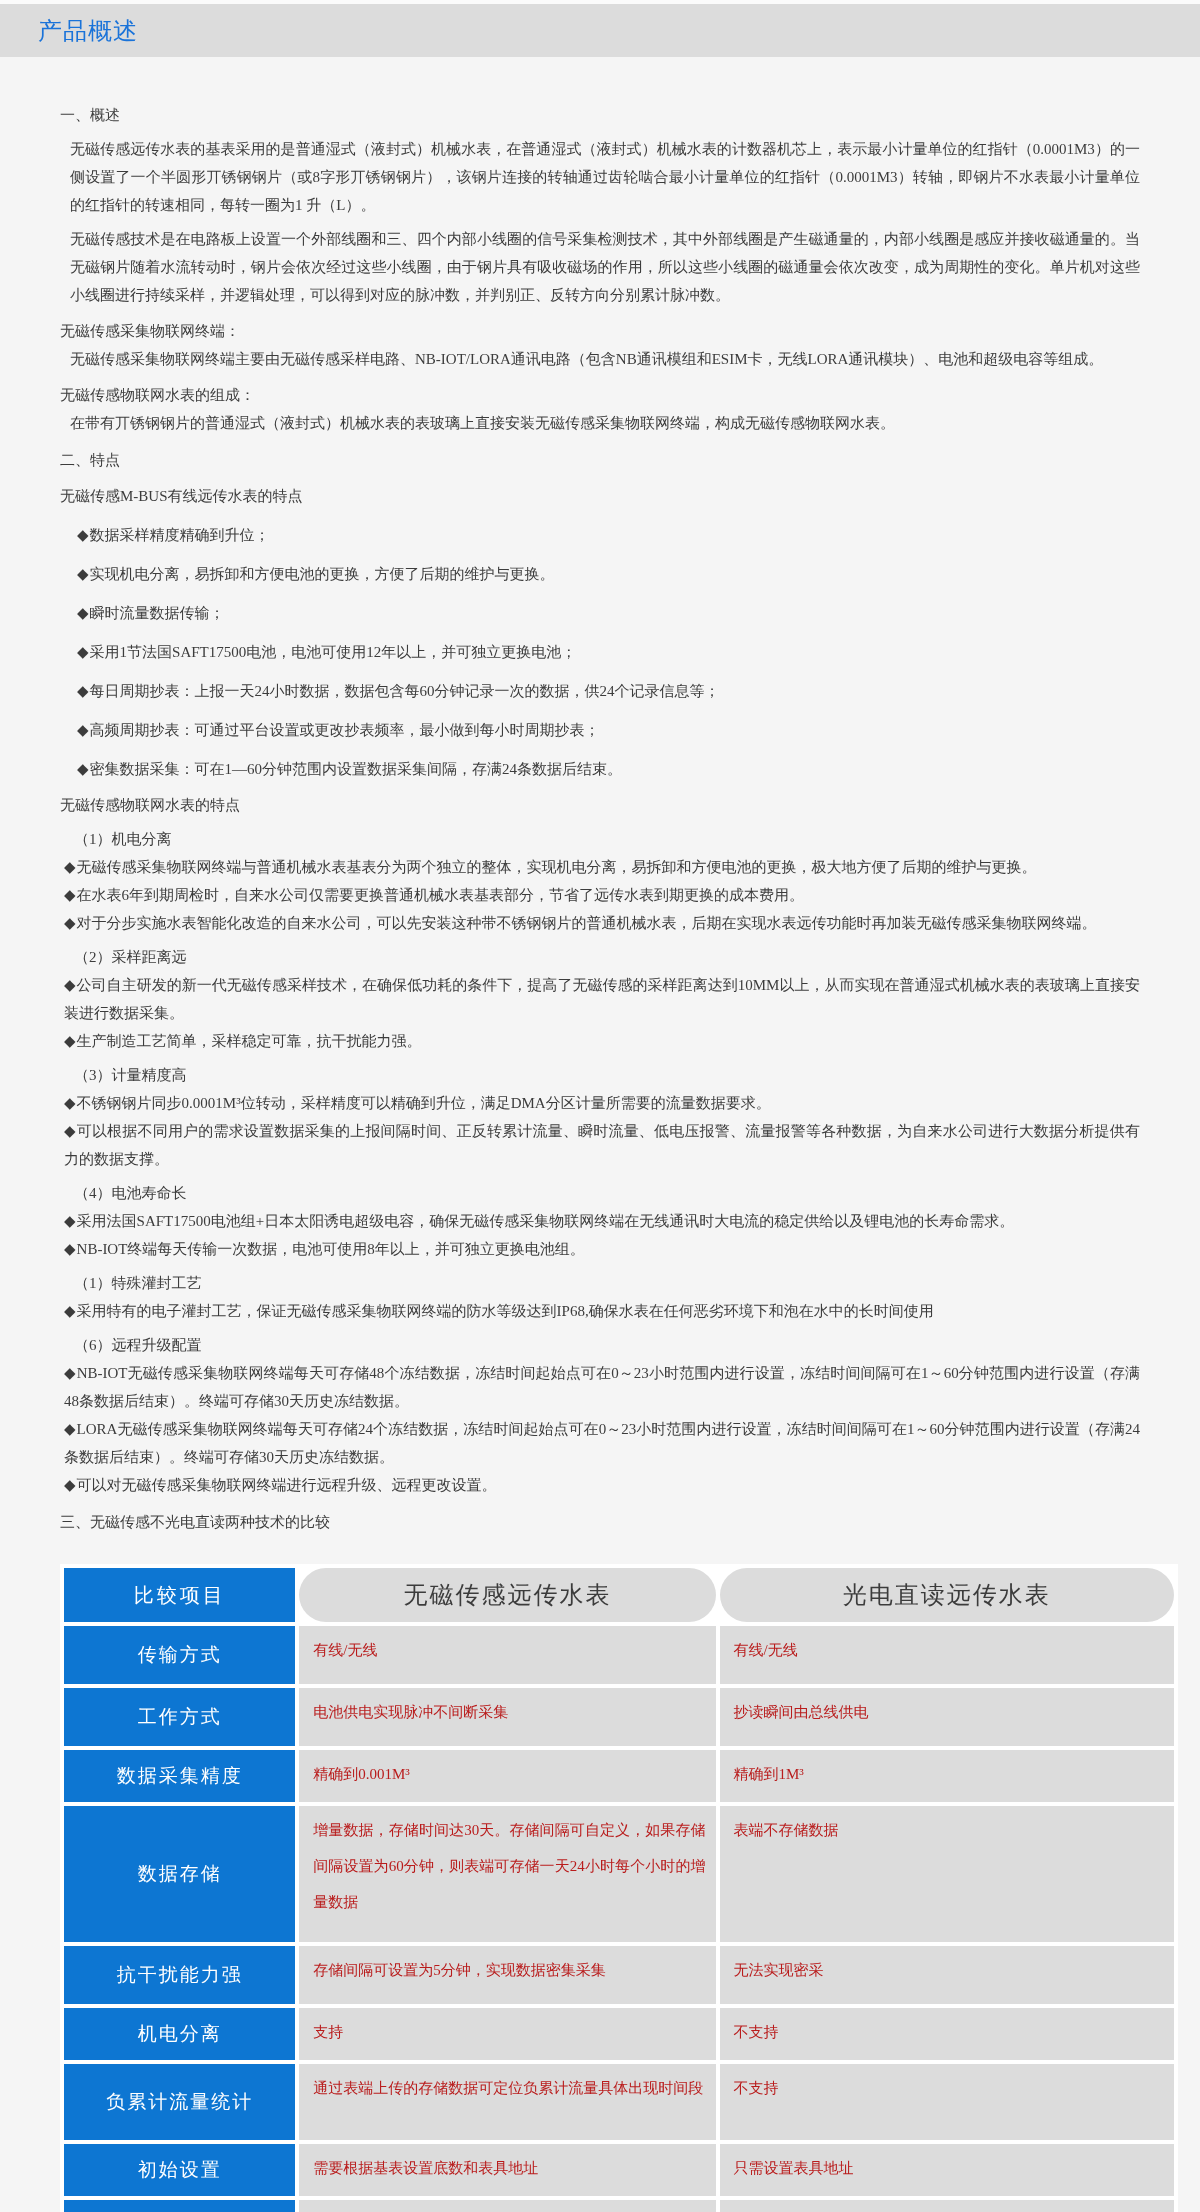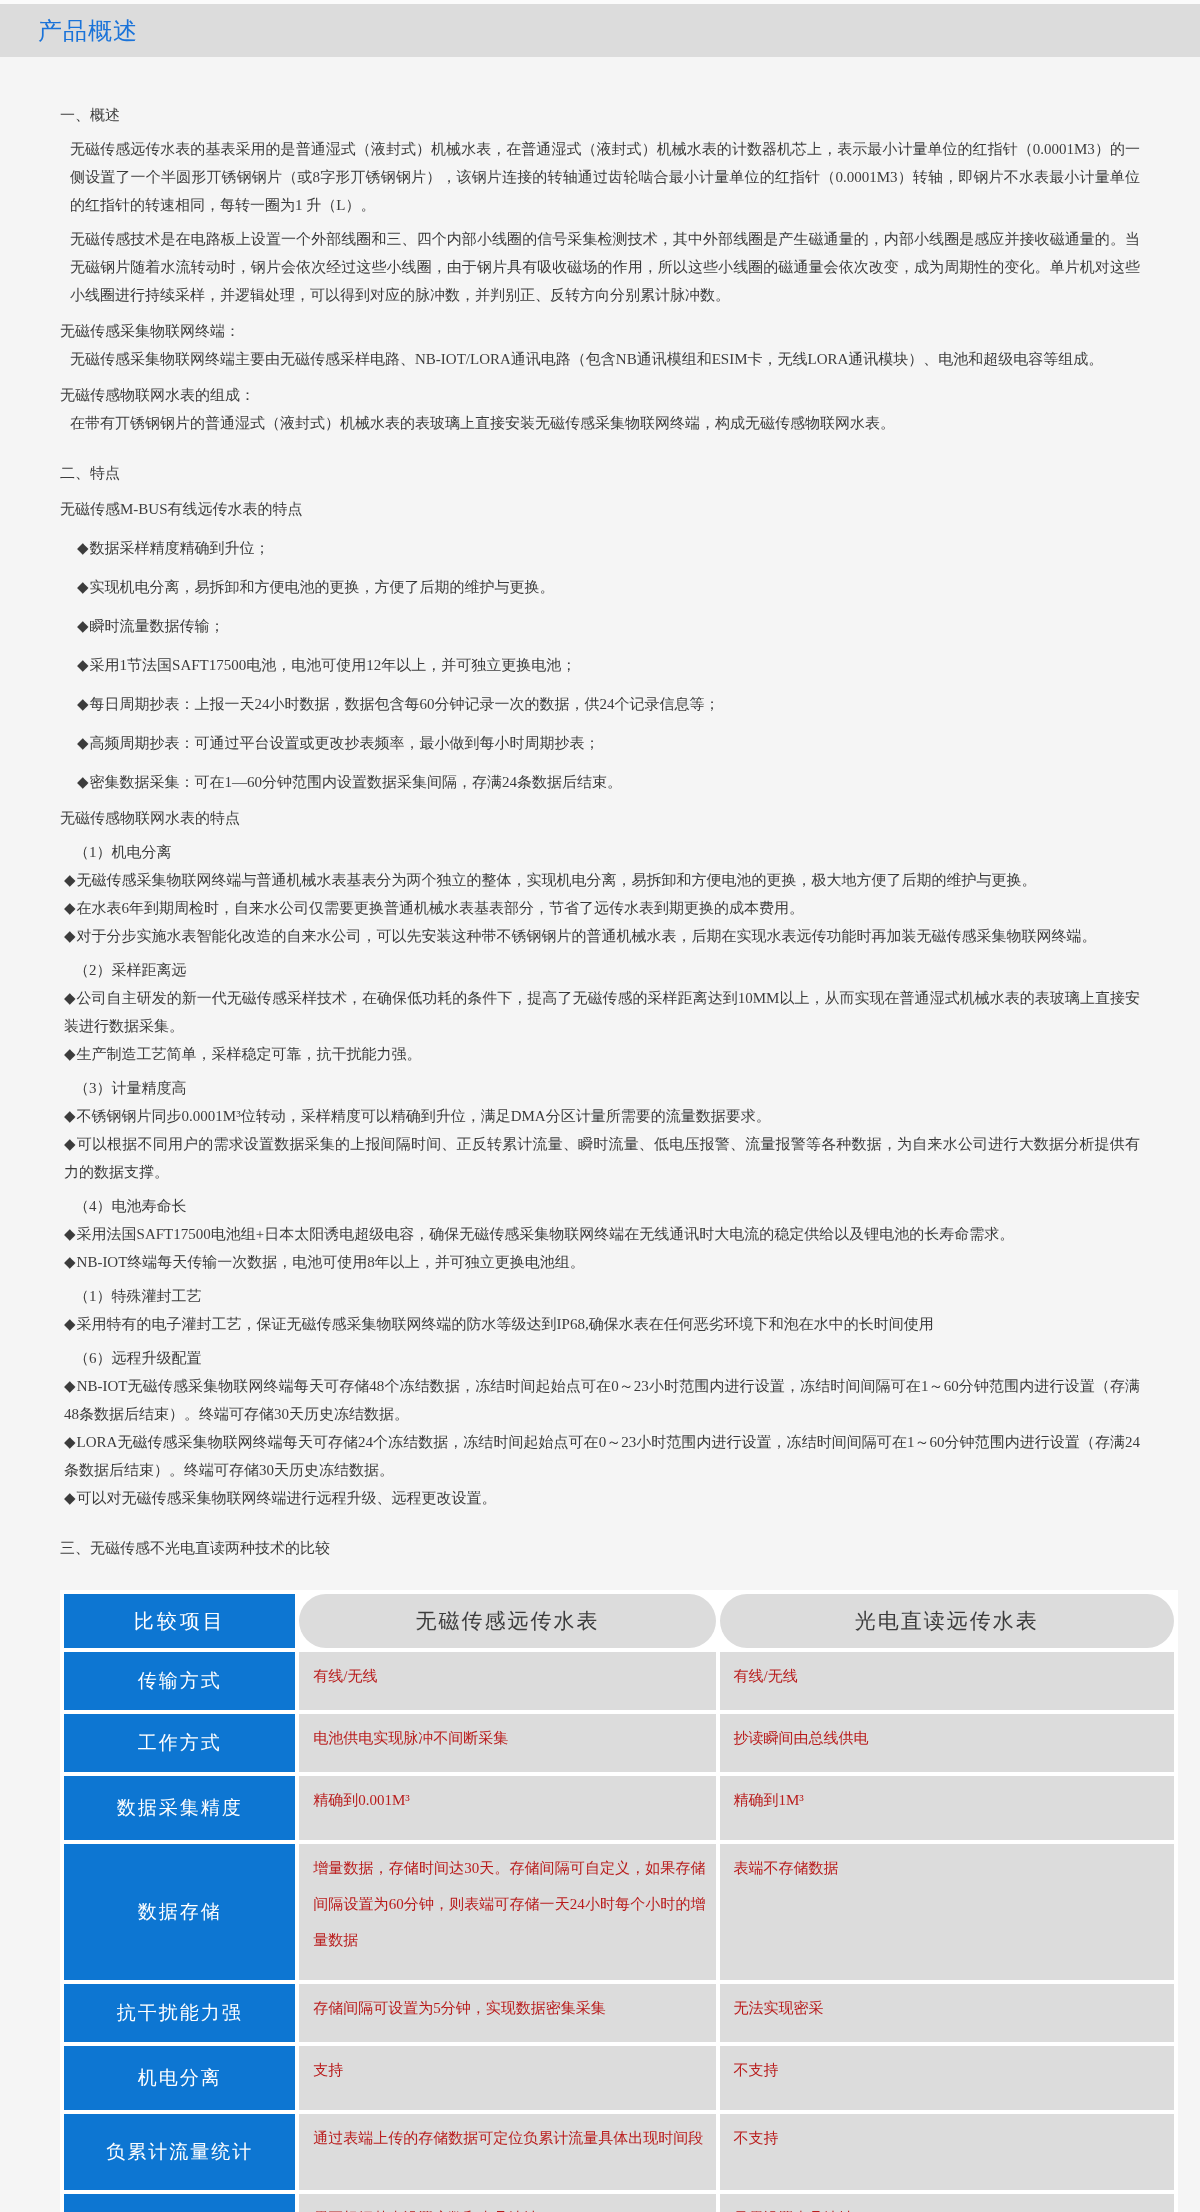--- a/index.html
+++ b/index.html
@@ -13,21 +13,21 @@
     font-size:15px;
   }
   .top-strip { height:4px; background:#fbfbfb; }
   .title-band {
     height:53px; background:#dcdcdc;
     display:flex; align-items:center;
     padding:0 38px;
   }
   .page-title { font-size:24px; color:#1a73d9; letter-spacing:1px; }
   .content { padding:0 60px; line-height:28px; }
-  .sec-heading { margin-top:22px; }
+  .sec-heading { margin-top:9px; }
   .sec-heading.first { margin-top:44px; }
   .para { margin-top:6px; padding-left:10px; text-align:justify; }
   .sub-heading { margin-top:8px; }
   .sub-para { margin-top:0; padding-left:10px; }
   .bullet-list-a { padding-left:17px; }
   .bullet-list-a .bullet { margin-top:11px; }
   .group-title { margin-top:6px; padding-left:14px; }
   .bullet-list-b { padding-left:4px; }
   .bullet { text-align:justify; }
   .diamond { margin-right:1px; }
@@ -49,30 +49,30 @@
     font-size:19px; letter-spacing:2px;
   }
   .cell-head-blue {
     background:#0d76d2; color:#ffffff;
     text-align:center; vertical-align:middle !important;
     font-size:20px; letter-spacing:3px; font-weight:normal;
   }
   .cell-head-gray {
     background:#dcdcdc; color:#3c3c3c;
     text-align:center; vertical-align:middle !important;
-    font-size:21px; letter-spacing:2px; font-weight:normal;border-radius:27px;
+    font-size:24px; letter-spacing:2px; font-weight:normal;border-radius:27px;
   }
   .cell-data {
     background:#dcdcdc; color:#b91c1c;
     font-size:15px; line-height:36px;
     padding:6px 10px 6px 14px;
     text-align:justify;
   }
   .row-h { height:54px; }
-  .row-s { height:64px;margin-top:8px; }
+  .row-s { height:52px;margin-top:8px; }
   .row-m { height:58px;border-radius:22px; }
   .row-xl { height:136px; }
   .row-l { height:76px; }
 </style>
 </head>
 <body>
 
 <div class="top-strip"></div>
 
 <div class="title-band">

